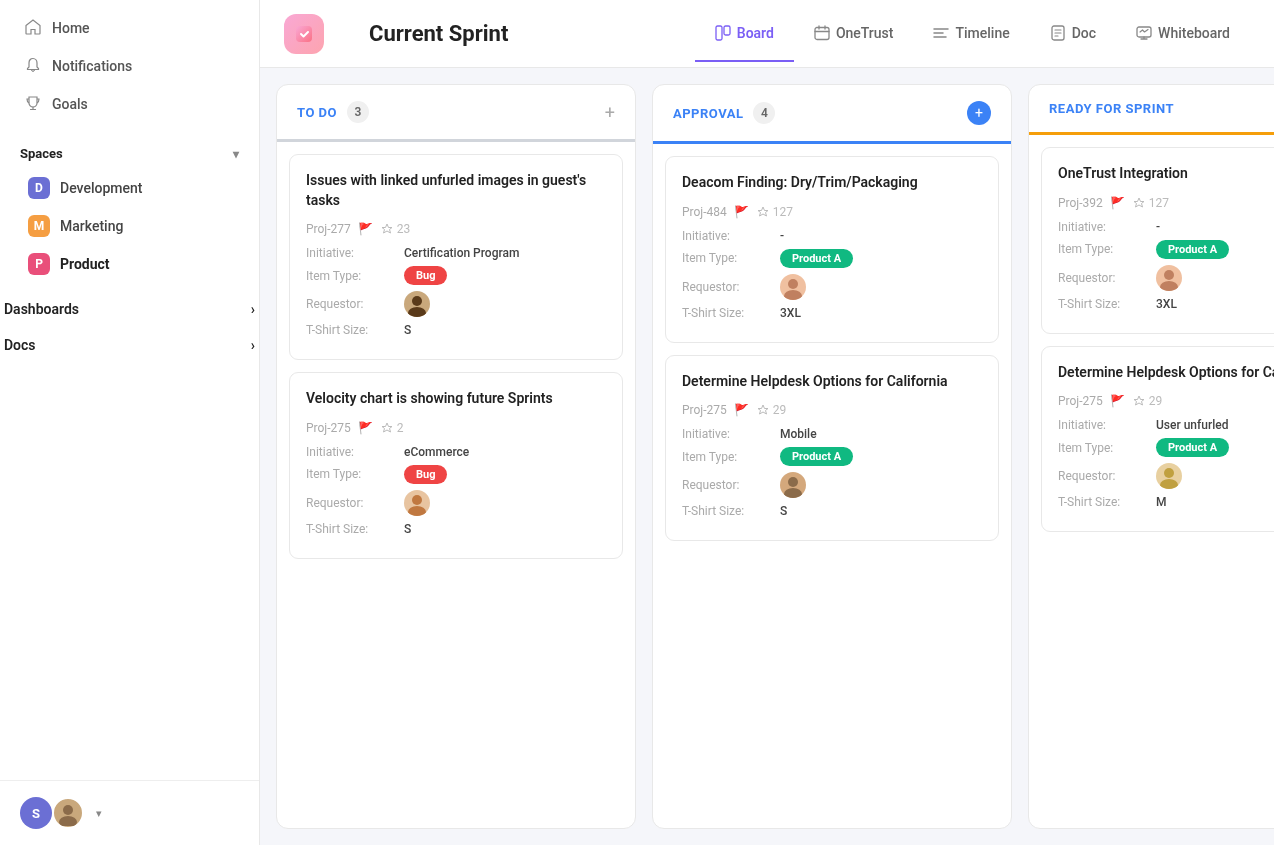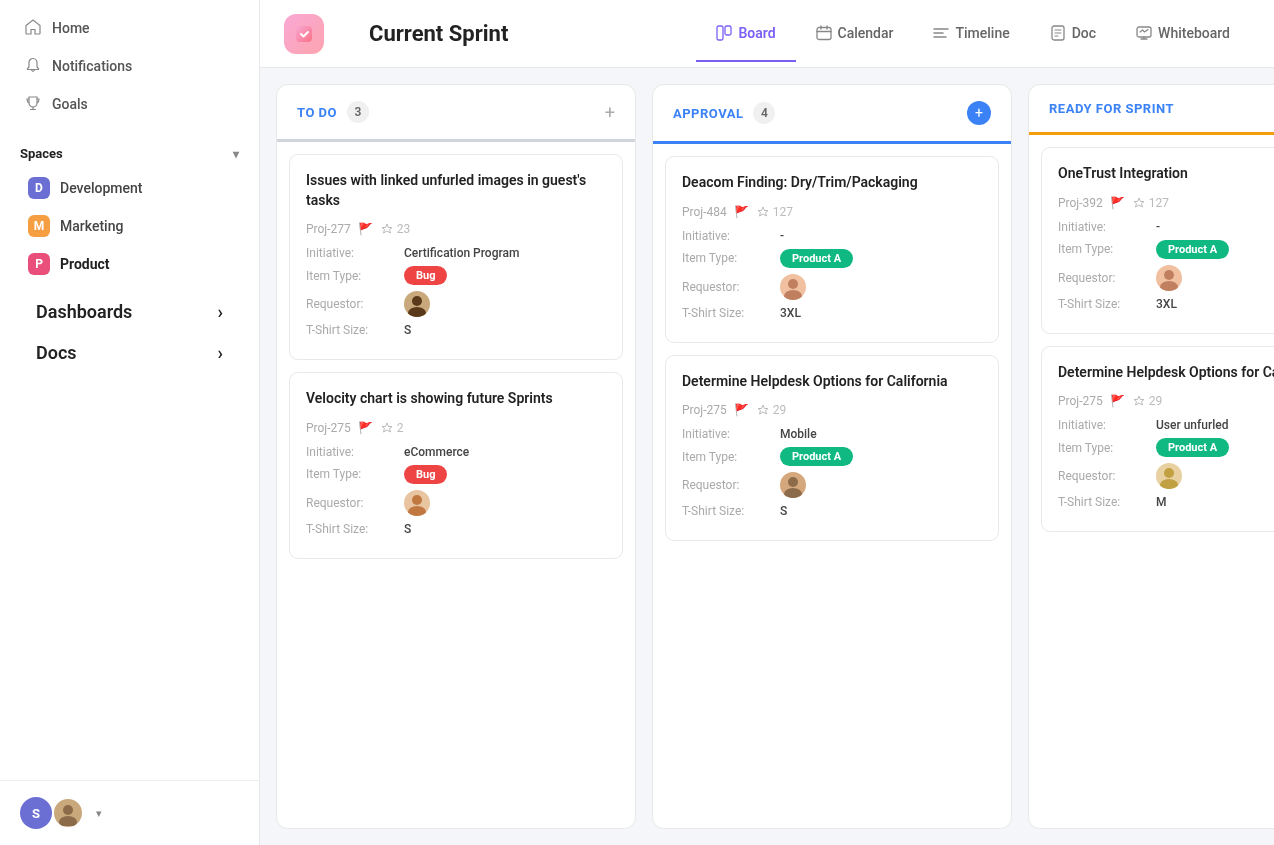--- a/index.html
+++ b/index.html
@@ -16,21 +16,21 @@
     .sidebar-section-title { padding: 16px 20px 8px; font-size: 13px; font-weight: 700; color: #222; display: flex; align-items: center; justify-content: space-between; }
     .sidebar-section-title .chevron { color: #888; font-size: 12px; }
     .space-item { display: flex; align-items: center; gap: 10px; padding: 8px 20px; cursor: pointer; font-size: 14px; color: #444; font-weight: 500; border-radius: 6px; margin: 0 8px; }
     .space-item.active { font-weight: 700; color: #222; }
     .space-dot { width: 22px; height: 22px; border-radius: 6px; display: flex; align-items: center; justify-content: center; color: #fff; font-size: 12px; font-weight: 700; flex-shrink: 0; }
     .dot-d { background: #6b6fd4; }
     .dot-m { background: #f59e42; }
     .dot-p { background: #e94f7a; }
     .everything-item { display: flex; align-items: center; gap: 10px; padding: 8px 20px; cursor: pointer; font-size: 14px; color: #444; border-radius: 6px; margin: 0 8px; }
     .sidebar-section2 { margin-top: 8px; }
-    .sidebar-section-item { display: flex; align-items: center; justify-content: space-between; padding: 10px 36px; font-size: 18px; font-weight: 600; color: #222; cursor: pointer; }
+    .sidebar-section-item { display: flex; align-items: center; justify-content: space-between; padding: 10px 4px; font-size: 14px; font-weight: 600; color: #222; cursor: pointer; }
     .sidebar-footer { margin-top: auto; padding: 16px 20px; border-top: 1px solid #eee; display: flex; align-items: center; gap: 8px; }
     .avatar-sm { width: 32px; height: 32px; border-radius: 50%; overflow: hidden; border: 2px solid #fff; display: flex; align-items: center; justify-content: center; }
     .avatar-initial { width: 32px; height: 32px; border-radius: 50%; background: #6b6fd4; color: #fff; font-size: 13px; font-weight: 700; display: flex; align-items: center; justify-content: center; }
     .footer-chevron { color: #888; font-size: 11px; margin-left: 4px; }
 
     
     .main { flex: 1; display: flex; flex-direction: column; overflow: hidden; }
 
     
     .header { background: #fff; border-bottom: 1px solid #e8e8e8; padding: 0 24px; display: flex; align-items: center; gap: 0; height: 68px; flex-shrink: 0; }
@@ -177,21 +177,21 @@
         </span>
         <span>Board</span>
       </div>
       <div class="header-tab">
         <span class="tab-icon">
           <svg width="16" height="16" viewBox="0 0 16 16" fill="none">
               <rect x="1" y="2.5" width="14" height="12" rx="2" stroke="#888" stroke-width="1.3"></rect>
               <path d="M5 1V4M11 1V4M1 6.5H15" stroke="#888" stroke-width="1.3" stroke-linecap="round"></path>
             </svg>
         </span>
-        <span>Calendar</span>
+        <span>OneTrust</span>
       </div>
       <div class="header-tab">
         <span class="tab-icon">
           <svg width="16" height="16" viewBox="0 0 16 16" fill="none">
               <path d="M1 4H15M1 8H10M1 12H13" stroke="#888" stroke-width="1.5" stroke-linecap="round"></path>
             </svg>
         </span>
         <span>Timeline</span>
       </div>
       <div class="header-tab">

